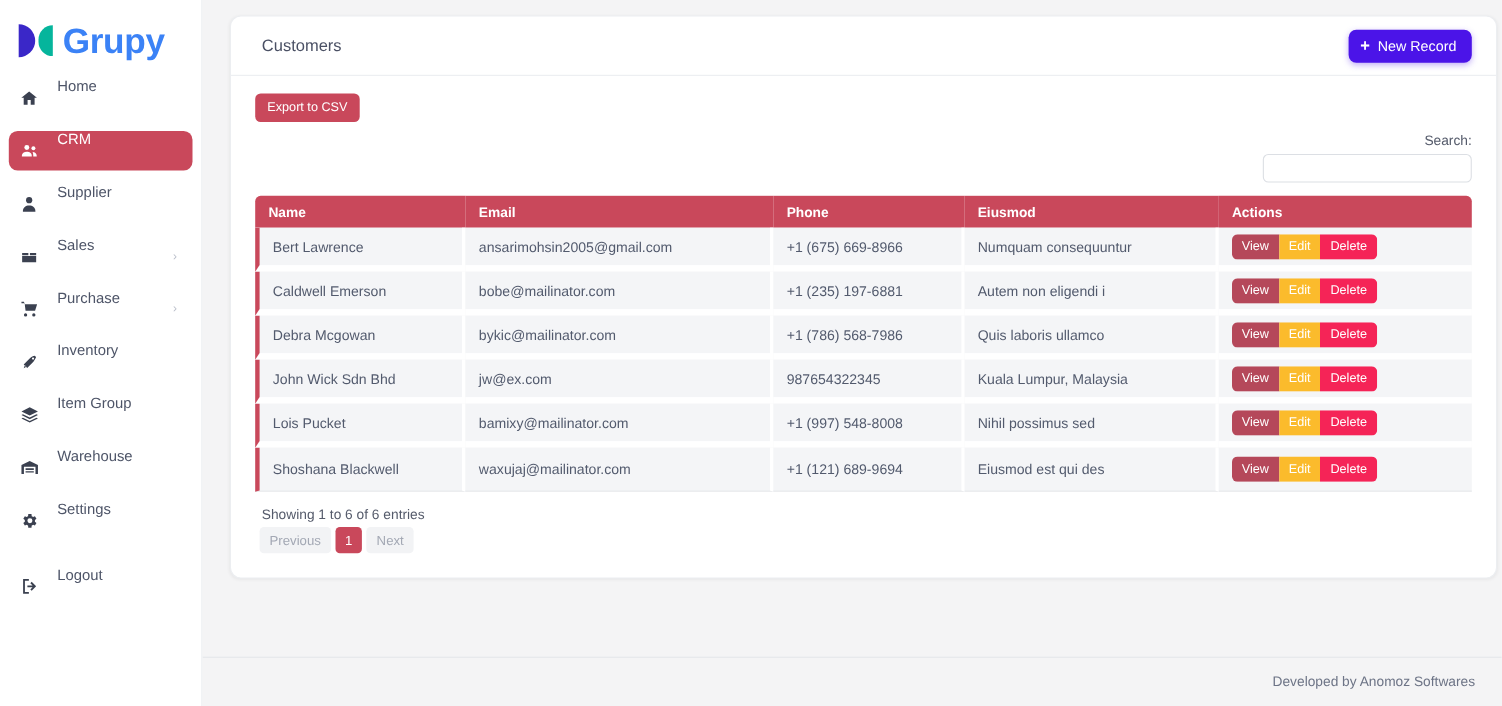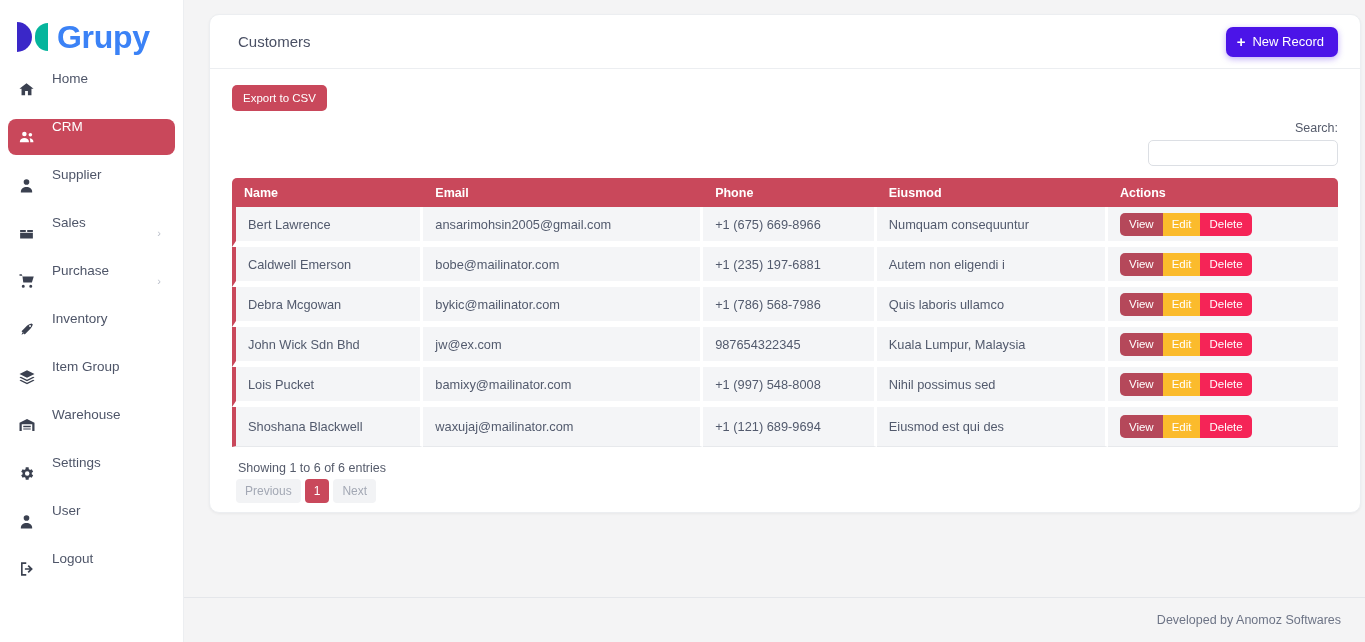--- a/index.html
+++ b/index.html
@@ -100,21 +100,21 @@
     border-radius: 7px;
     height: 30px;
     padding: 0 14px 0 11px;
     font-size: 13px;
     display: flex; align-items: center; gap: 7px;
     cursor: pointer;
     box-shadow: 0 2px 6px rgba(75,20,232,0.35);
   }
   .btn-new .plus { font-size: 15px; line-height: 1; font-weight: bold; }
 
-  .card-body { padding: 16px 22px 9px 22px; }
+  .card-body { padding: 16px 22px 22px 22px; }
 
   .btn-csv {
     background: #c9485b;
     color: #fff;
     border: none;
     border-radius: 5px;
     height: 26px;
     padding: 0 11px;
     font-size: 11.5px;
     cursor: pointer;
@@ -336,29 +336,20 @@
     <div class="nav-item">
       <span class="ico">
         <svg width="17" height="17" viewBox="0 0 24 24" fill="currentColor">
             <path d="M19.4 13a7.8 7.8 0 000-2l2-1.6-2-3.4-2.4 1a7.6 7.6 0 00-1.7-1L15 3.2H10.9L10.6 6a7.6 7.6 0 00-1.7 1l-2.4-1-2 3.4L6.5 11a7.8 7.8 0 000 2l-2 1.6 2 3.4 2.4-1c.5.4 1.1.8 1.7 1l.3 2.8H15l.3-2.8c.6-.2 1.2-.6 1.7-1l2.4 1 2-3.4-2-1.6zM13 15.2a3.2 3.2 0 110-6.4 3.2 3.2 0 010 6.4z"></path>
           </svg>
       </span>
       <span class="lbl">Settings</span>
     </div>
 
     <div style="height:12px"></div>
-    <div class="nav-item">
-      <span class="ico">
-        <svg width="17" height="17" viewBox="0 0 24 24" fill="currentColor">
-            <circle cx="12" cy="7" r="4"></circle>
-            <path d="M4 21c0-4.4 3.6-7 8-7s8 2.6 8 7v1H4v-1z"></path>
-          </svg>
-      </span>
-      <span class="lbl">User</span>
-    </div>
 
     <div style="height:12px"></div>
     <div class="nav-item">
       <span class="ico">
         <svg width="18" height="18" viewBox="0 0 24 24" fill="currentColor">
             <path d="M4 3h7v2.2H6.2v13.6H11V21H4V3zm10.4 3.6l5.4 5.4-5.4 5.4-1.6-1.6 2.7-2.7H9.2v-2.2h6.3l-2.7-2.7 1.6-1.6z"></path>
           </svg>
       </span>
       <span class="lbl">Logout</span>
     </div>

